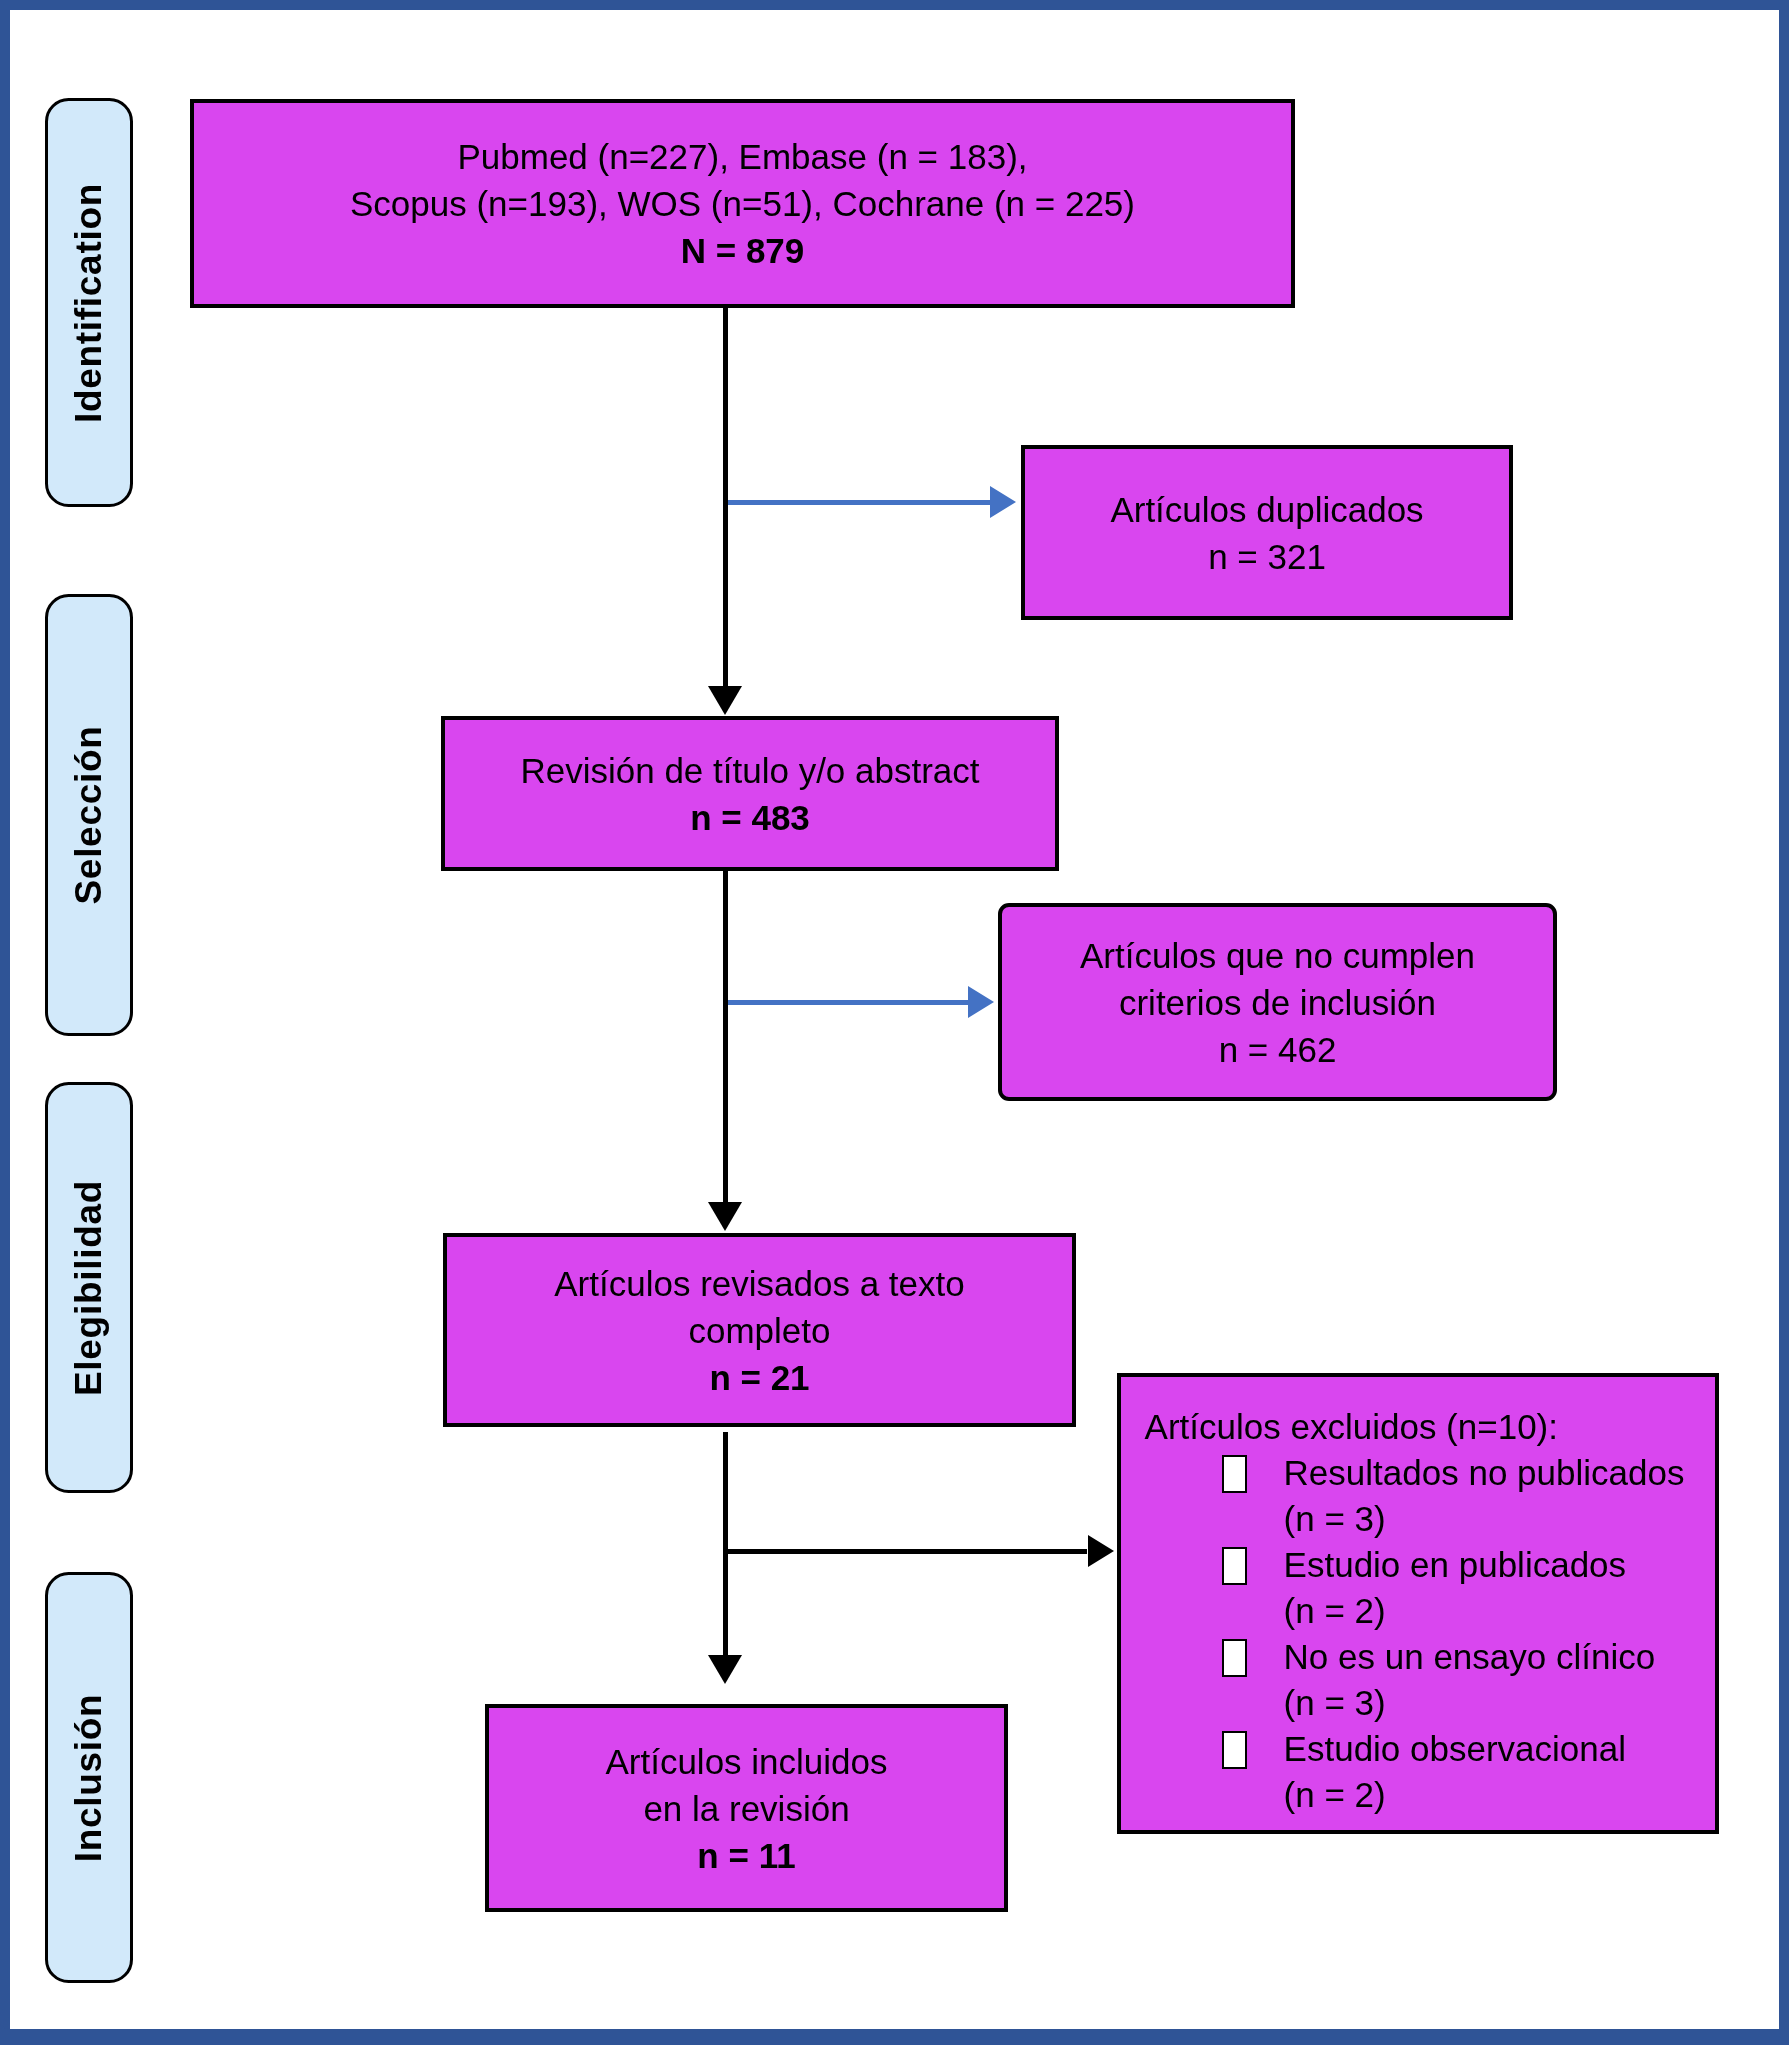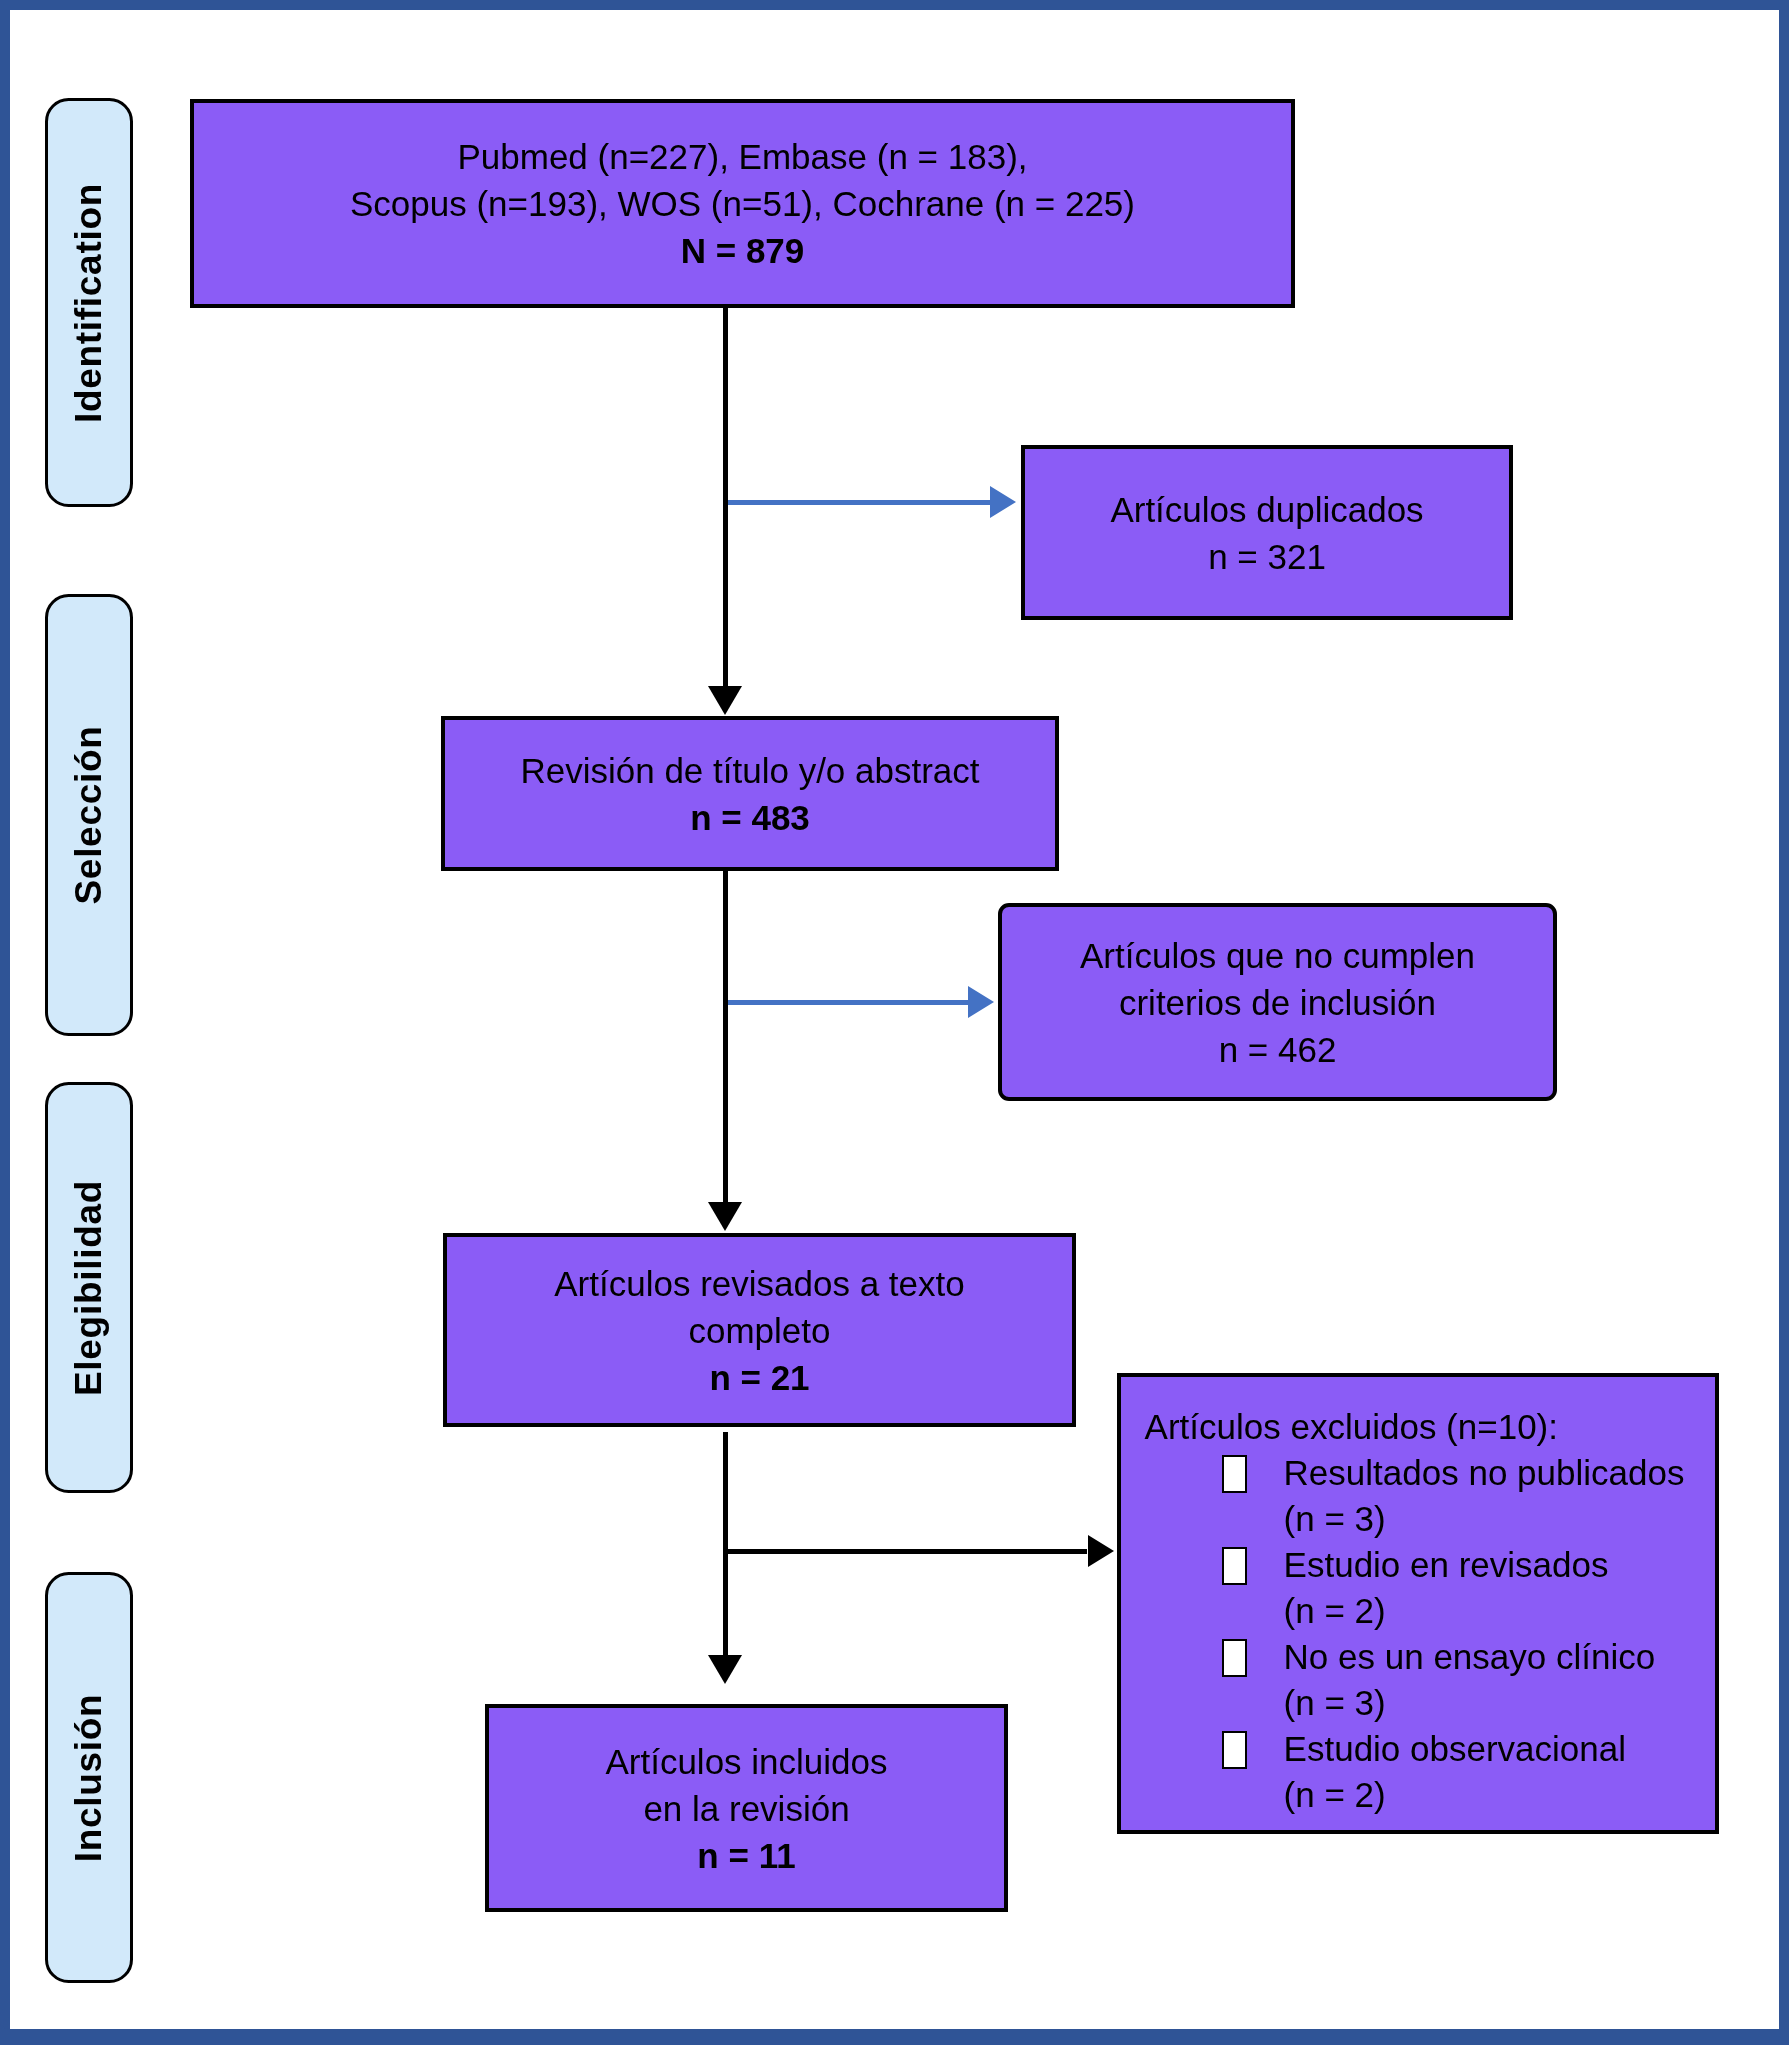--- a/index.html
+++ b/index.html
@@ -13,21 +13,21 @@
     position:absolute; left:35px; width:88px; box-sizing:border-box;
     background:#D2E9FA; border:3.7px solid #000; border-radius:23.6px;
   }
   .stage .lbl {
     position:absolute; top:50%; left:50%;
     transform:translate(-50%,-50%) rotate(-90deg);
     font-size:37px; font-weight:bold; white-space:nowrap; letter-spacing:0.7px;
   }
   
   .fbox {
-    position:absolute; box-sizing:border-box; background:#8b5cf6; border:4.4px solid #000;
+    position:absolute; box-sizing:border-box; background:#d946ef; border:4.4px solid #000;
     display:flex; flex-direction:column; justify-content:center; align-items:center;
     text-align:center; font-size:35px; line-height:47px;
   }
   .cnt { font-weight:bold; }
   
   .xbox {
     justify-content:flex-start; align-items:flex-start; text-align:left;
     padding:26.5px 13.3px 0 23.6px;
   }
   .xtitle { line-height:46px; }
@@ -102,21 +102,21 @@
     <div class="xitem">
       <span class="xbullet"></span>
       <div class="xlines">
         <div>Resultados no publicados</div>
         <div>(n = 3)</div>
       </div>
     </div>
     <div class="xitem">
       <span class="xbullet"></span>
       <div class="xlines">
-        <div>Estudio en revisados</div>
+        <div>Estudio en publicados</div>
         <div>(n = 2)</div>
       </div>
     </div>
     <div class="xitem">
       <span class="xbullet"></span>
       <div class="xlines">
         <div>No es un ensayo clínico</div>
         <div>(n = 3)</div>
       </div>
     </div>

